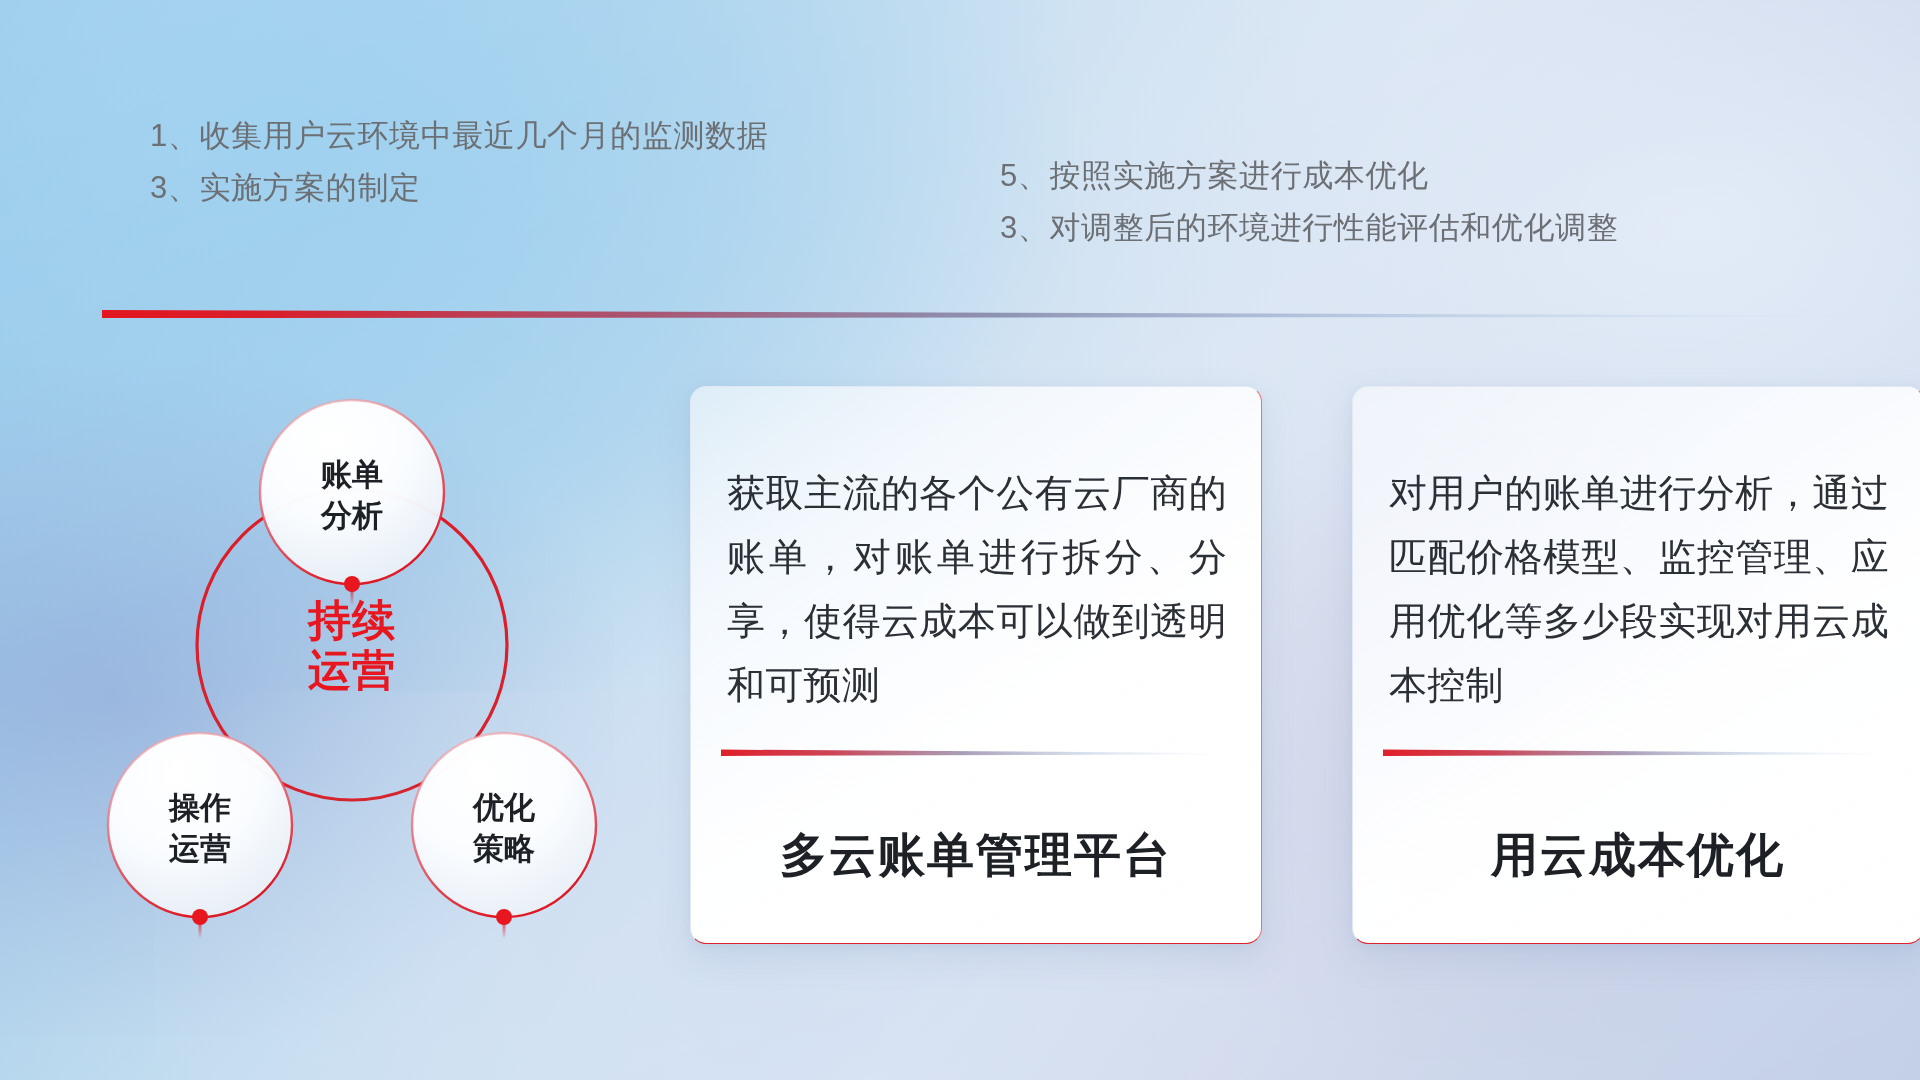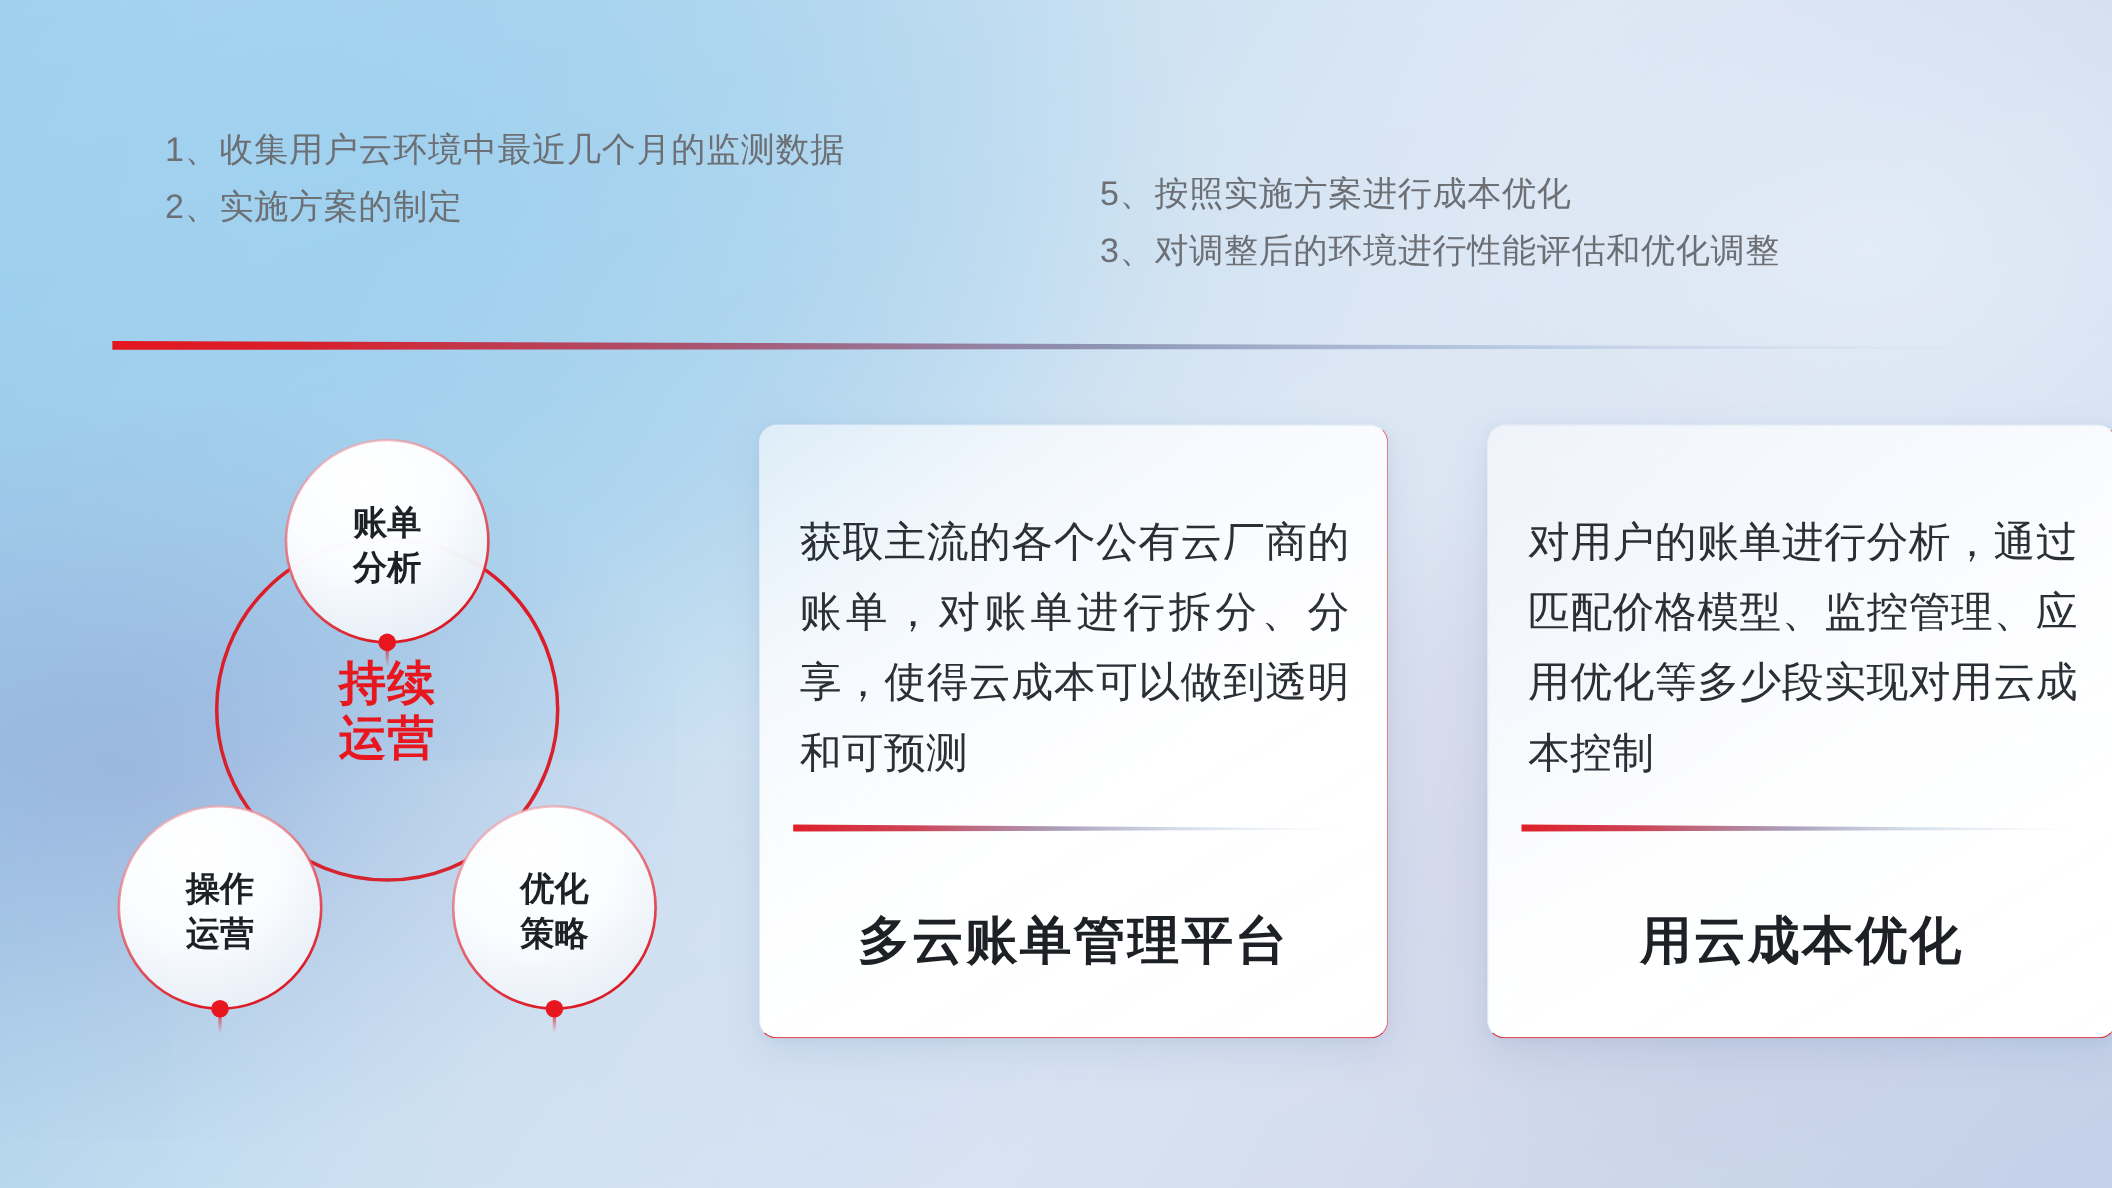--- a/index.html
+++ b/index.html
@@ -121,21 +121,21 @@
   <div class="bg-glow-b"></div>
   <div class="bg-glow-c"></div>
   <div class="bg-glow-d"></div>
   <div class="bg-glow-e"></div>
   <div class="bg-sheen"></div>
 </div>
 
 <div id="steps">
   <div class="step-col left">
     <div class="step-line">1、收集用户云环境中最近几个月的监测数据</div>
-    <div class="step-line">2、实施方案的制定</div>
+    <div class="step-line">3、实施方案的制定</div>
   </div>
   <div class="step-col right">
     <div class="step-line">5、按照实施方案进行成本优化</div>
     <div class="step-line">3、对调整后的环境进行性能评估和优化调整</div>
   </div>
 </div>
 
 <svg id="divider" viewBox="0 0 1790 14" preserveAspectRatio="none">
   <defs>
     <linearGradient id="divGrad" x1="0" y1="0" x2="1" y2="0">

